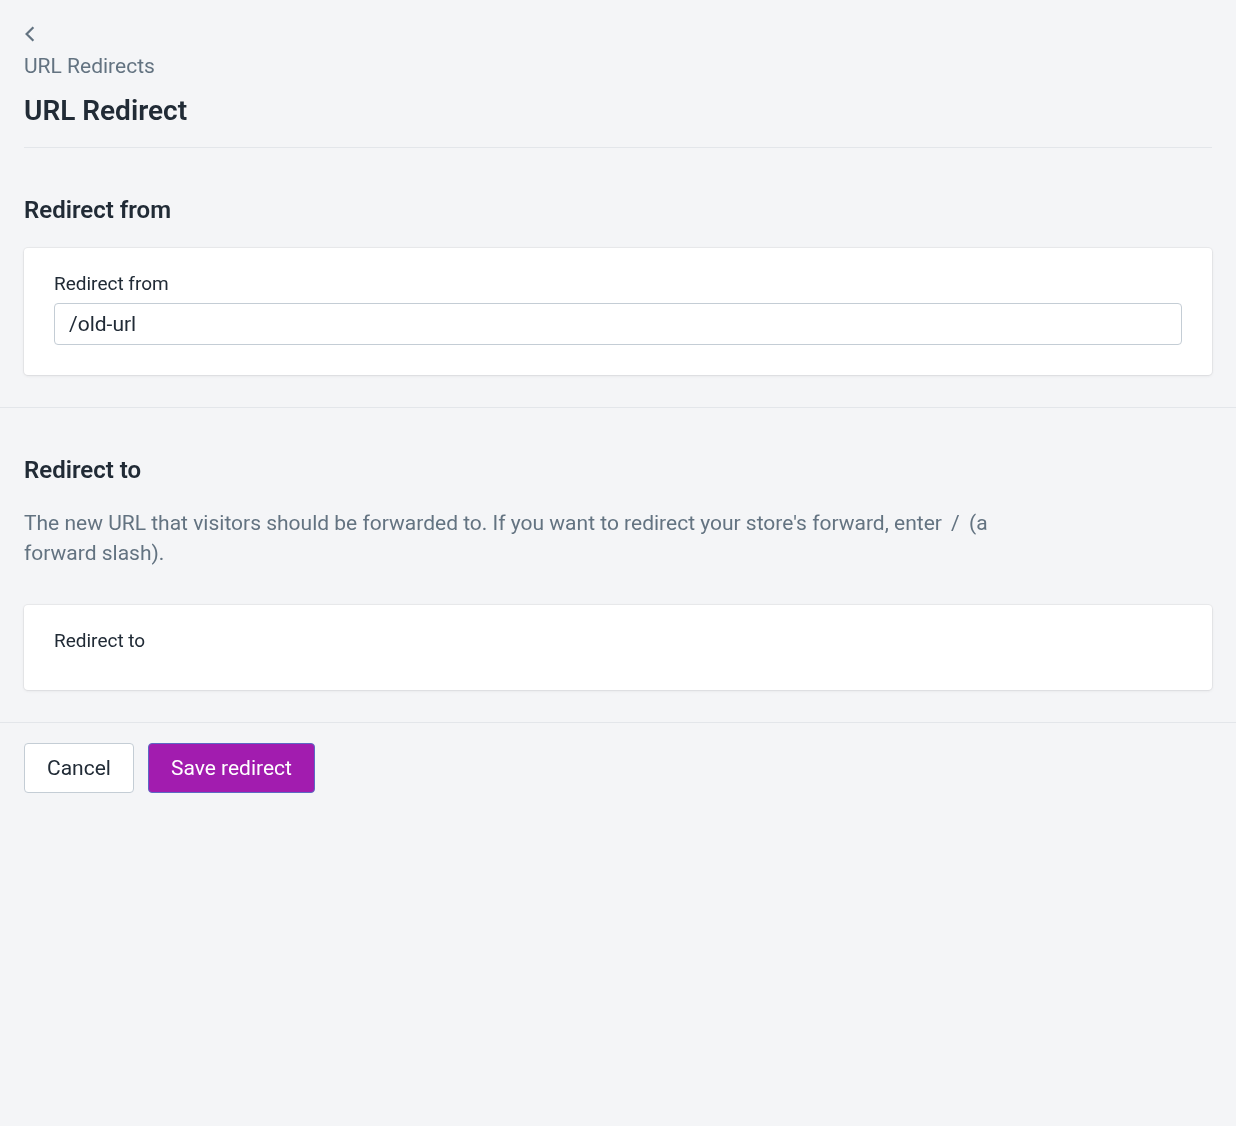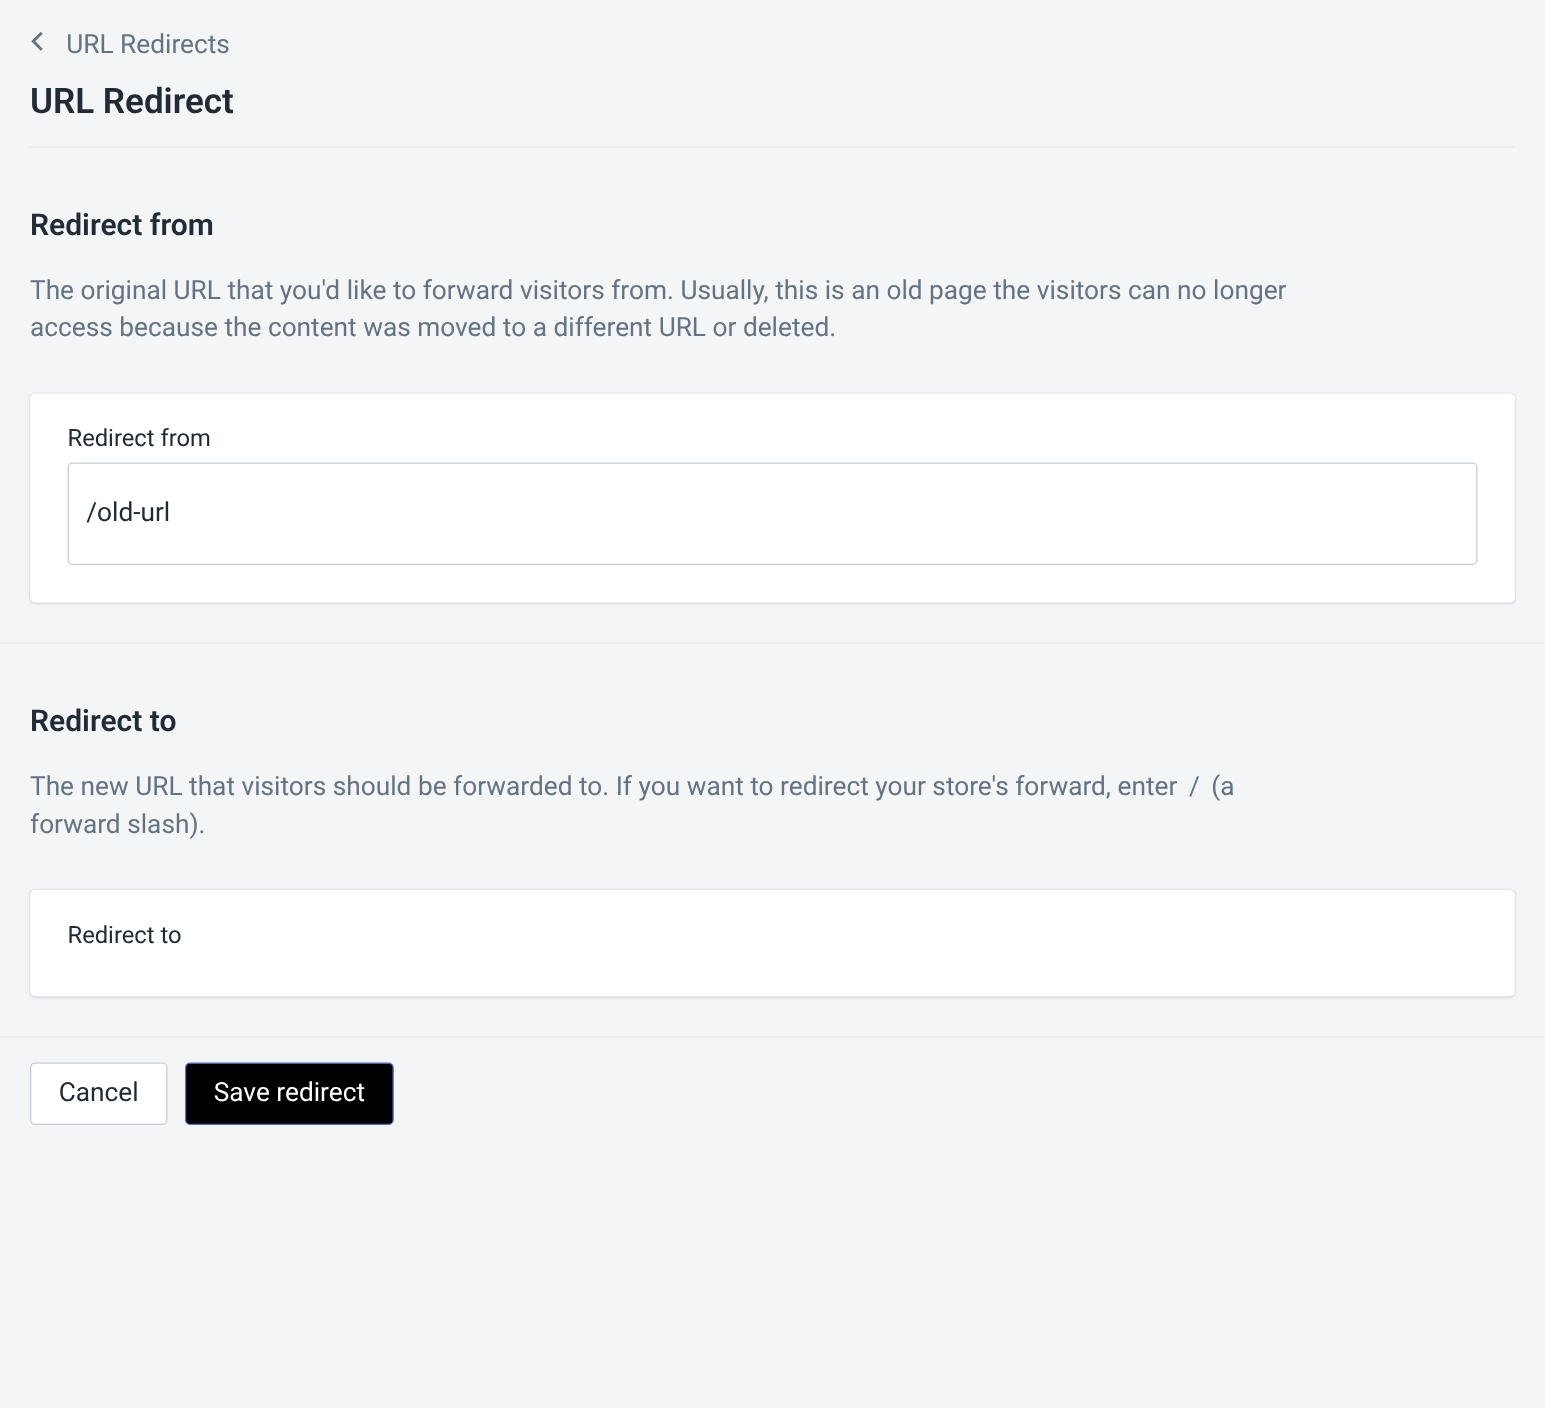--- a/index.html
+++ b/index.html
@@ -11,27 +11,28 @@
       font-family: -apple-system, BlinkMacSystemFont, "Segoe UI", Roboto, "Helvetica Neue", Arial, sans-serif;
       background: #f4f5f7;
       color: #212b36;
       width: 1236px;
     }
     .page {
       padding: 24px 24px 0 24px;
     }
     .breadcrumb {
       display: flex;
-      align-items: center;
-      gap: 17px;
+      align-items: flex-start;
+      gap: 6px;
       color: #637381;
       font-size: 21px;
       font-weight: 400;
       cursor: pointer;
       margin-bottom: 16px;
+      flex-direction: column;
     }
     .breadcrumb svg {
       width: 12px;
       height: 18px;
       stroke: #637381;
       stroke-width: 2;
       fill: none;
     }
     .page-title {
       font-size: 28px;
@@ -69,21 +70,21 @@
     .field-label {
       display: block;
       font-size: 19px;
       font-weight: 400;
       color: #212b36;
       margin-bottom: 8px;
     }
     .text-input {
       width: 100%;
       font-size: 21px;
-      padding: 28px 14px;
+      padding: 8px 14px;
       border: 1px solid #c4cdd5;
       border-radius: 4px;
       color: #212b36;
       background: #fff;
       font-family: inherit;
     }
     .divider-line {
       border: none;
       border-top: 1px solid #e3e6ea;
     }
@@ -102,21 +103,21 @@
       cursor: pointer;
       font-family: inherit;
       font-weight: 400;
     }
     .btn-secondary {
       background: #fff;
       color: #212b36;
       border: 1px solid #c4cdd5;
     }
     .btn-primary {
-      background: #000000;
+      background: #a21caf;
       color: #fff;
       border: 1px solid #5c6ac4;
     }
     .code-inline {
       background: #f4f5f7;
       padding: 0 4px;
       border-radius: 3px;
       font-family: inherit;
     }
   </style>
@@ -133,21 +134,20 @@
     </span>
     <span>URL Redirects</span>
   </div>
 
   <h1 class="page-title">URL Redirect</h1>
 
   <hr class="hr">
 
   <div class="section">
     <h2 class="section-heading">Redirect from</h2>
-    <p class="section-description">The original URL that you'd like to forward visitors from. Usually, this is an old page the visitors can no longer access because the content was moved to a different URL or deleted.</p>
     <div class="card">
       <label class="field-label">Redirect from</label>
       <input type="text" class="text-input" value="/old-url" style="">
     </div>
   </div>
 
 </div>
 
 <hr class="divider-line">
 

